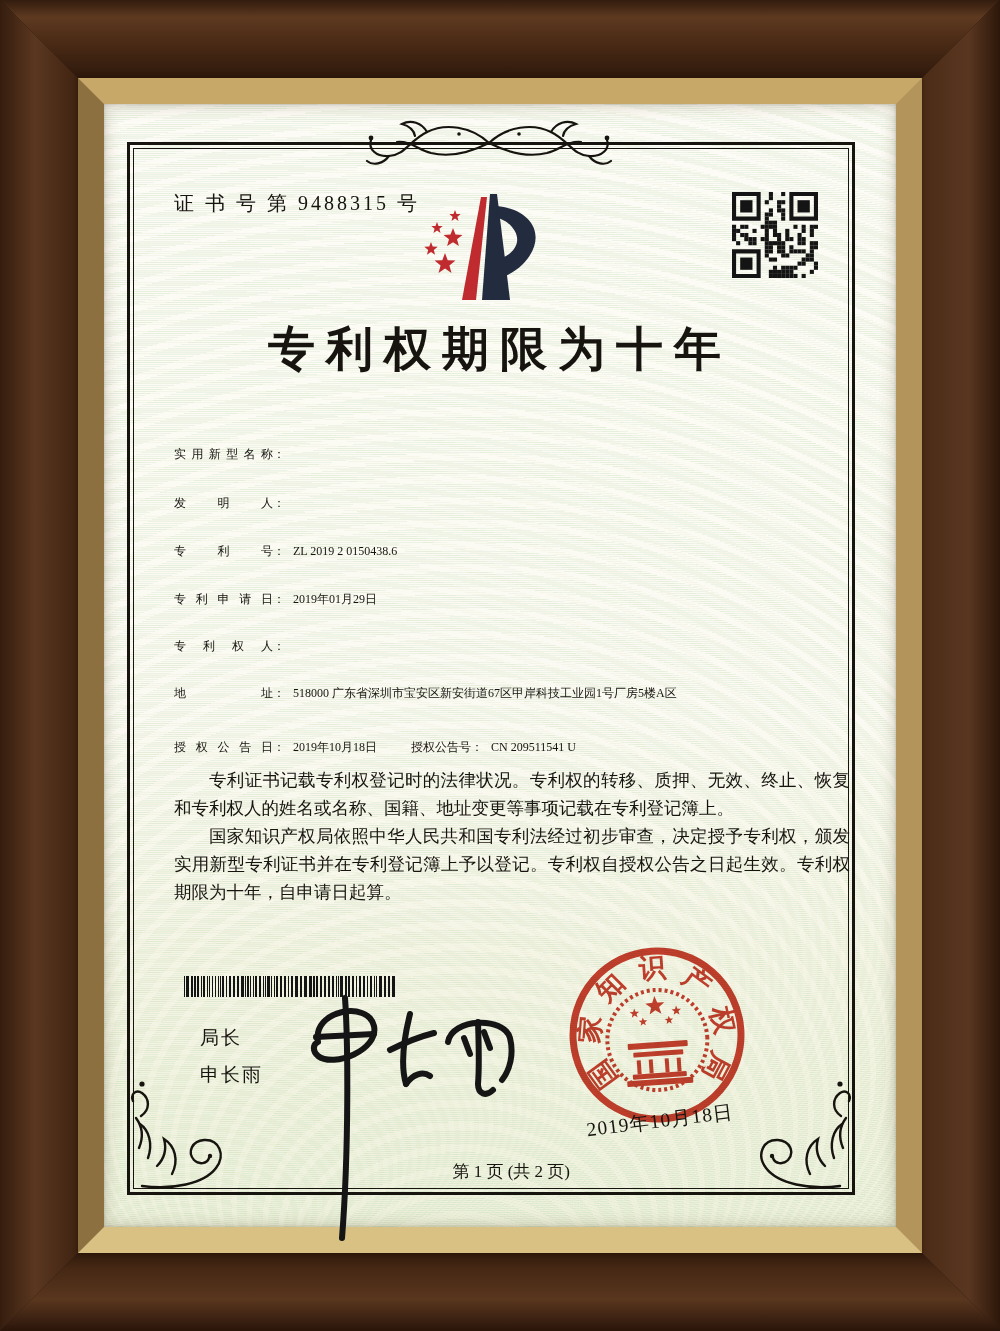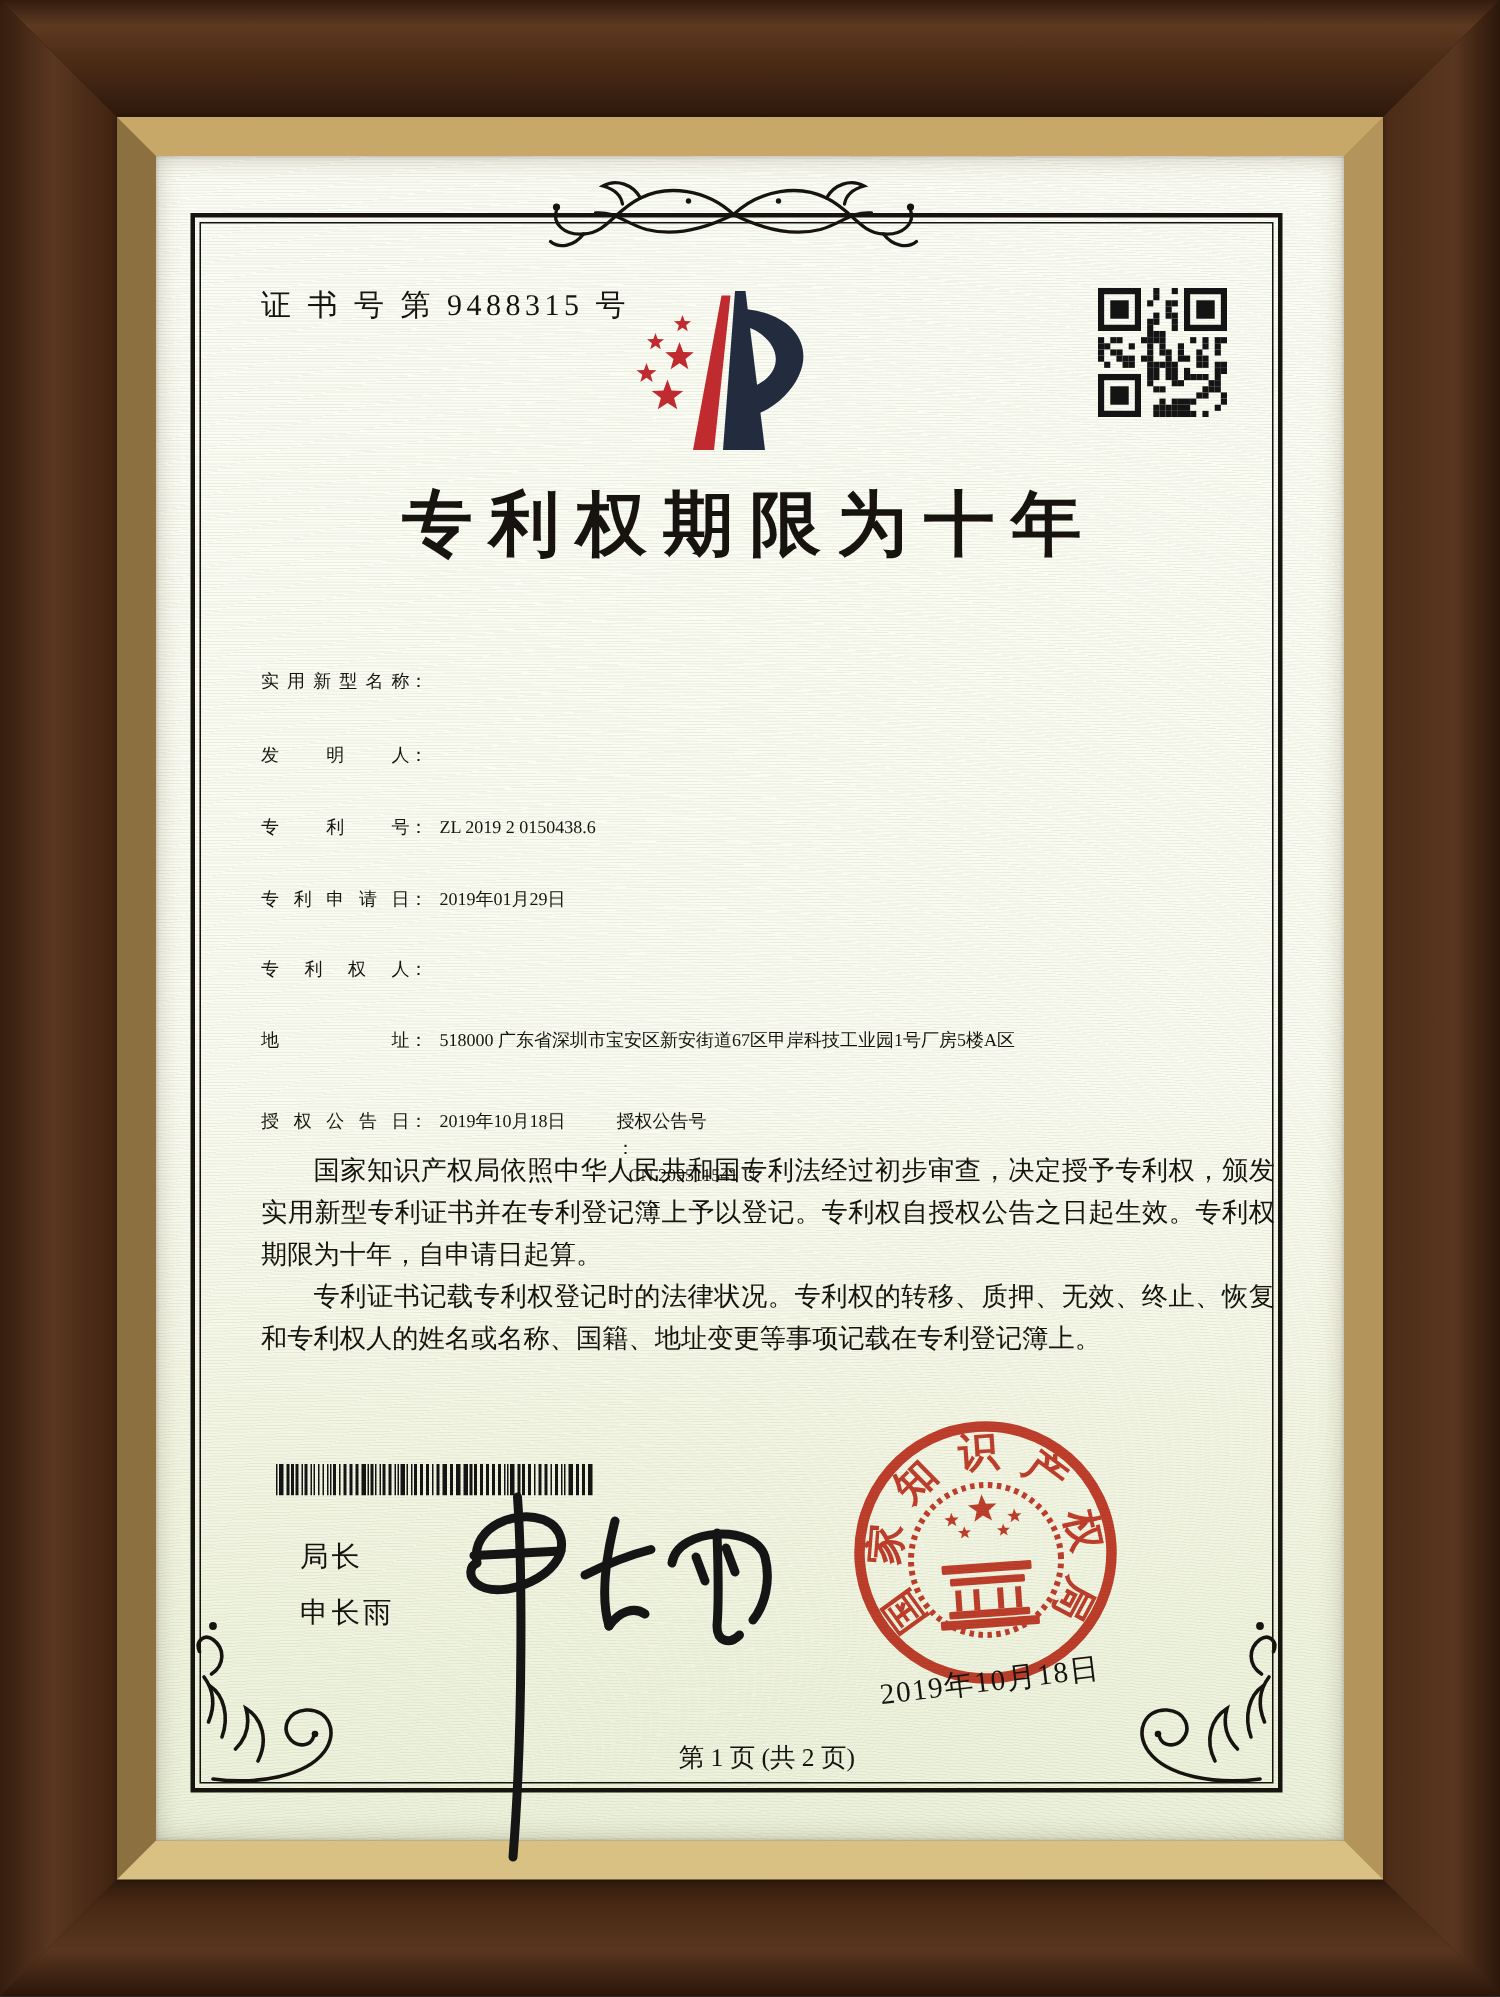--- a/index.html
+++ b/index.html
@@ -43,21 +43,21 @@
   
   .certno{position:absolute;left:70px;top:86px;font-size:20px;letter-spacing:3px;}
   .logo{position:absolute;left:318px;top:90px;width:132px;height:112px;}
   .qr{position:absolute;left:628px;top:88px;width:86px;height:86px;}
   .title{position:absolute;left:0;top:214px;width:100%;text-align:center;
     font-size:47px;font-weight:bold;letter-spacing:11px;}
   .row{position:absolute;left:70px;font-size:12px;display:flex;align-items:flex-start;line-height:1.5;}
   .lbl{display:inline-block;width:99px;text-align:justify;text-align-last:justify;flex:0 0 99px;}
   .val{margin-left:8px;}
   .row.addr .val{width:548px;}
-  .grant2{margin-left:34px;display:flex;flex-direction:column;}
+  .grant2{margin-left:34px;display:flex;}
   .paras{position:absolute;left:70px;top:662px;width:676px;font-size:17.5px;
     line-height:28px;text-align:justify;}
   .paras p{margin:0;text-indent:2em;}
   .barcode{position:absolute;left:80px;top:872px;width:212px;height:21px;}
   .comm{position:absolute;left:96px;font-size:19px;letter-spacing:2px;}
   .sig{position:absolute;left:178px;top:876px;width:250px;height:266px;}
   .seal{position:absolute;left:462px;top:840px;width:182px;height:182px;transform:rotate(-4deg);
     mix-blend-mode:multiply;opacity:.92;}
   .sealdate{position:absolute;left:482px;top:1000px;width:200px;font-size:19.5px;
     letter-spacing:1px;transform:rotate(-7deg);}
@@ -292,22 +292,22 @@
         <span>：</span>
       <span class="val">2019年10月18日</span>
       <span class="grant2">
         <span>授权公告号</span>
           <span>：</span>
         <span class="val">CN 209511541 U</span>
       </span>
     </div>
 
     <div class="paras">
+      <p>专利证书记载专利权登记时的法律状况。专利权的转移、质押、无效、终止、恢复和专利权人的姓名或名称、国籍、地址变更等事项记载在专利登记簿上。</p>
       <p>国家知识产权局依照中华人民共和国专利法经过初步审查，决定授予专利权，颁发实用新型专利证书并在专利登记簿上予以登记。专利权自授权公告之日起生效。专利权期限为十年，自申请日起算。</p>
-      <p>专利证书记载专利权登记时的法律状况。专利权的转移、质押、无效、终止、恢复和专利权人的姓名或名称、国籍、地址变更等事项记载在专利登记簿上。</p>
     </div>
 
     <svg class="barcode" viewBox="0 0 212 21" preserveAspectRatio="none">
         <rect x="0" y="0" width="1" height="21" fill="#141414"></rect>
         <rect x="2" y="0" width="3" height="21" fill="#141414"></rect>
         <rect x="7" y="0" width="2" height="21" fill="#141414"></rect>
         <rect x="10" y="0" width="2" height="21" fill="#141414"></rect>
         <rect x="13" y="0" width="2" height="21" fill="#141414"></rect>
         <rect x="17" y="0" width="1" height="21" fill="#141414"></rect>
         <rect x="19" y="0" width="2" height="21" fill="#141414"></rect>

